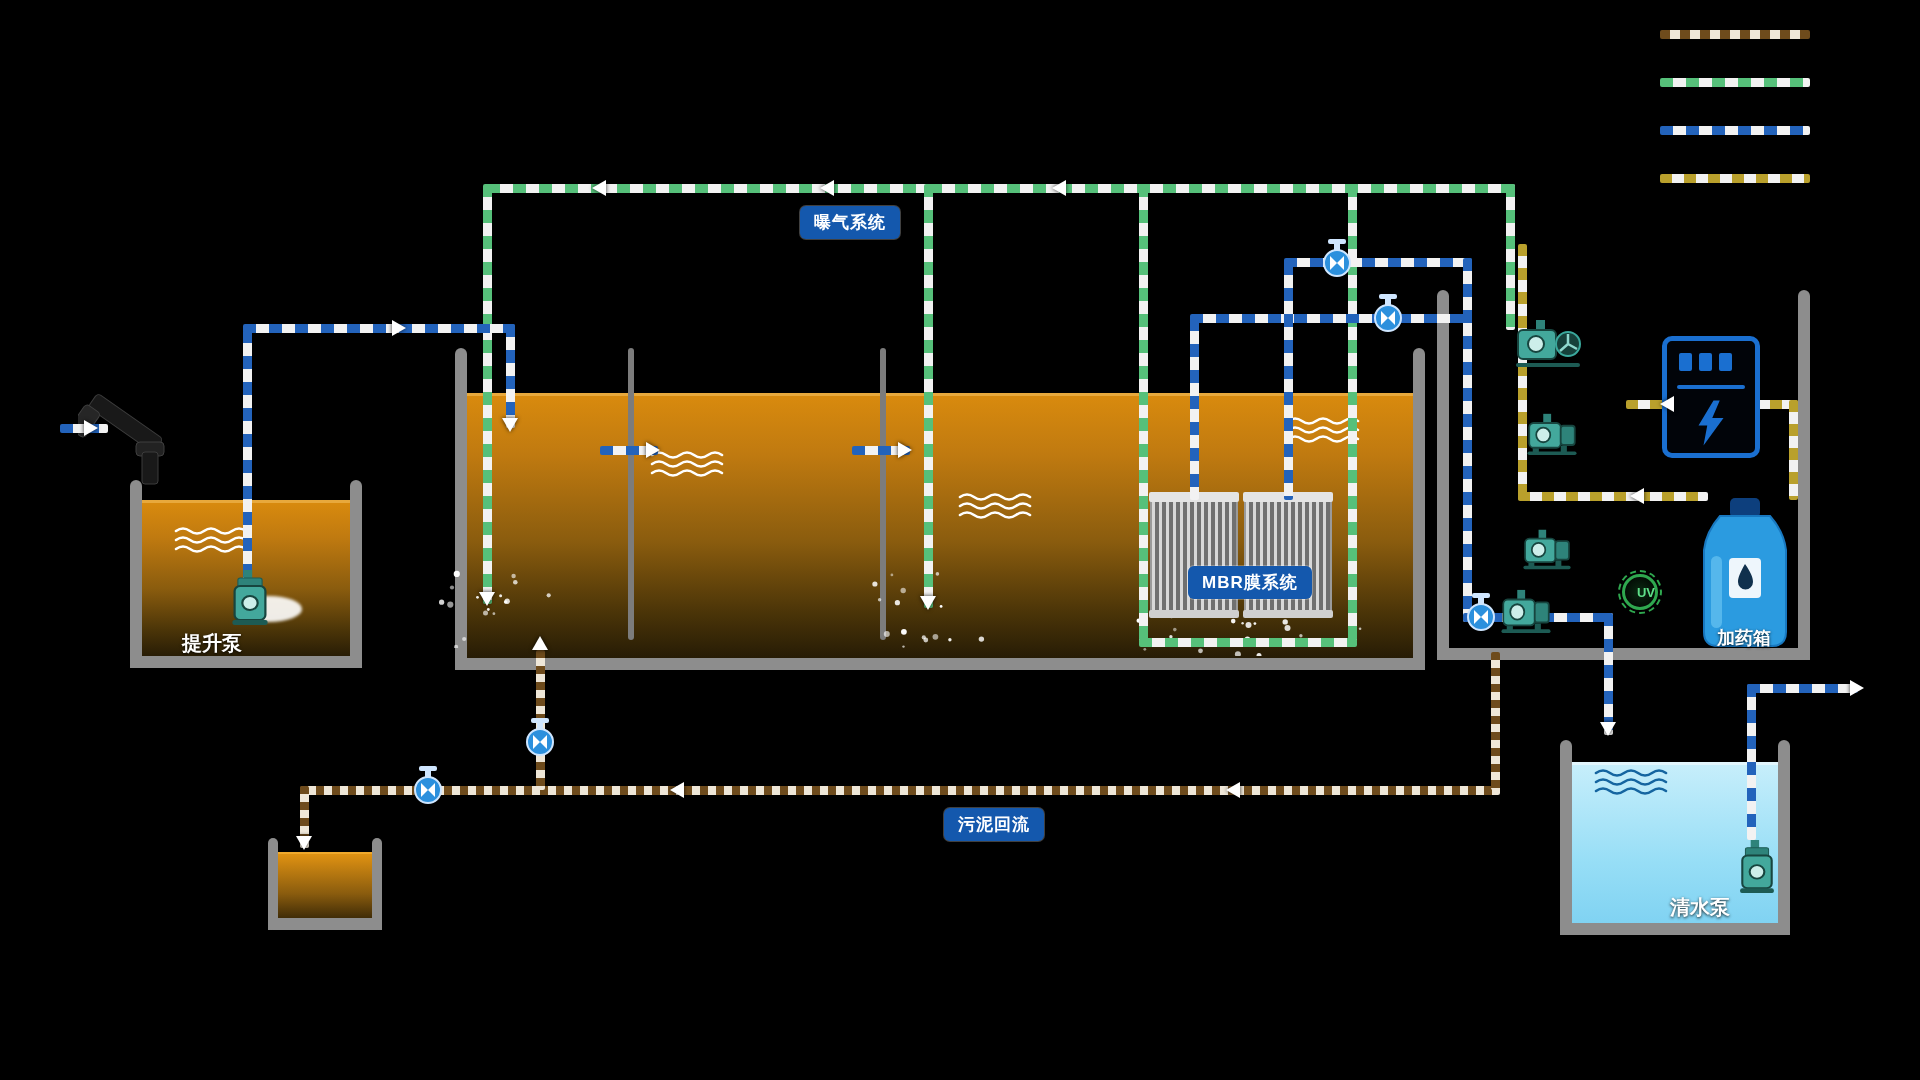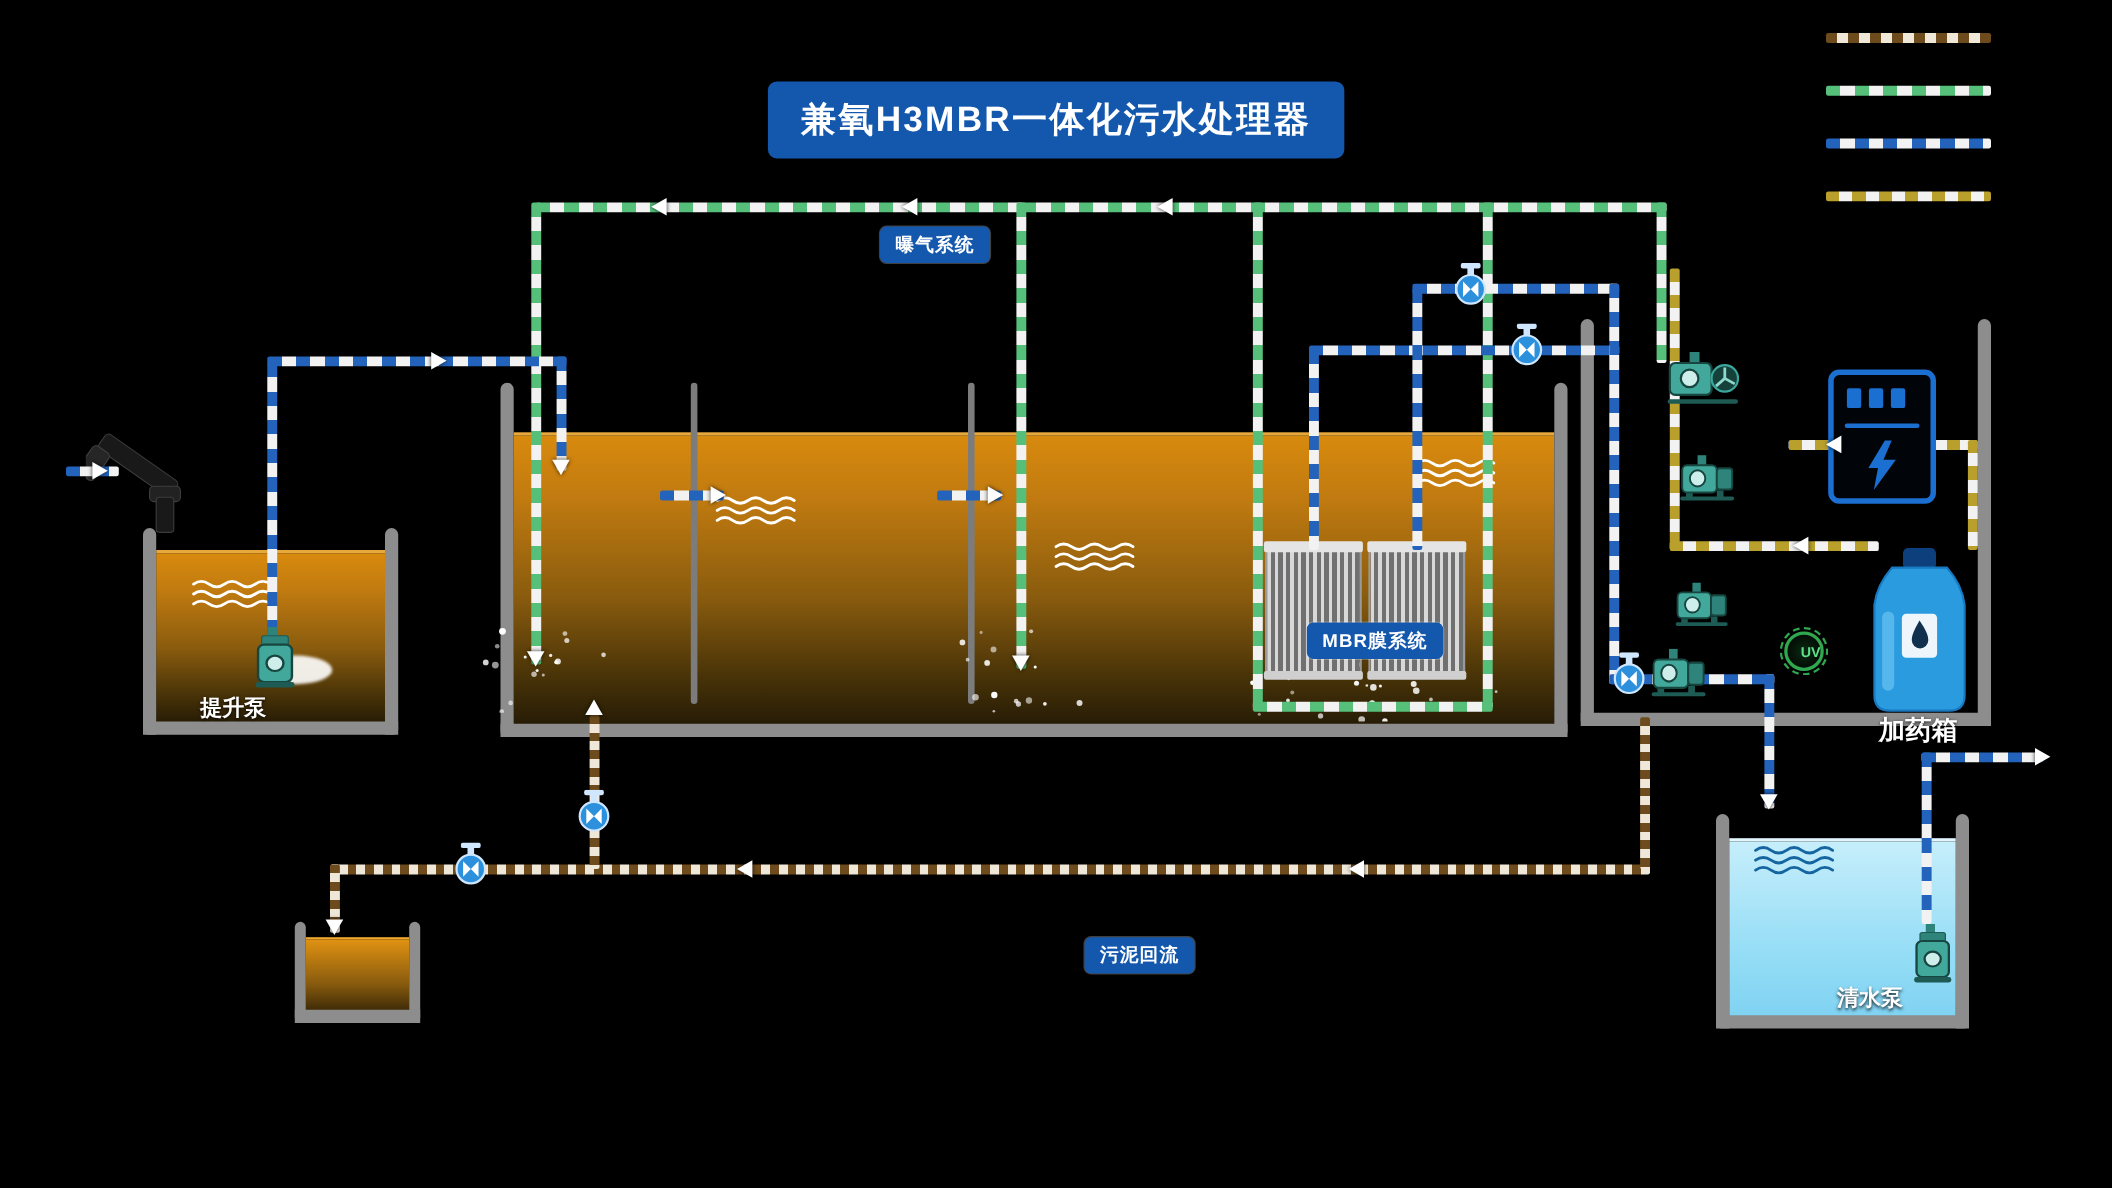--- a/index.html
+++ b/index.html
@@ -62,21 +62,20 @@
   .pump{position:absolute;}
   .valve{position:absolute;width:36px;height:40px;}
   .wave{position:absolute;width:82px;height:30px;}
   .bubbles{position:absolute;}
 </style>
 </head>
 <body>
 
 <div id="stage">
 
-  <div class="title">兼氧H3MBR一体化污水处理器</div>
 
   <div class="legend-line lg-brown" style="left:1660px;top:30px;"></div>
   <div class="legend-line lg-green" style="left:1660px;top:78px;"></div>
   <div class="legend-line lg-blue" style="left:1660px;top:126px;"></div>
   <div class="legend-line lg-yellow" style="left:1660px;top:174px;"></div>
 
   <svg class="abs" style="left:78px;top:392px;" width="110" height="105" viewBox="0 0 110 105">
     <rect x="8" y="22" width="80" height="17" rx="4" fill="#191919" stroke="#3c3c3c" transform="rotate(35 47 30)"></rect>
     <rect x="-2" y="14" width="18" height="30" rx="4" fill="#262626" stroke="#3f3f3f" transform="rotate(35 7 29)"></rect>
     <rect x="58" y="50" width="28" height="14" rx="4" fill="#222" stroke="#3f3f3f"></rect>
@@ -355,19 +354,19 @@
   <div class="arr r" style="left:1850px;top:680px;"></div>
   <div class="arr l" style="left:1630px;top:488px;"></div>
   <div class="arr l" style="left:1660px;top:396px;"></div>
   <div class="arr l" style="left:670px;top:782px;"></div>
   <div class="arr l" style="left:1226px;top:782px;"></div>
   <div class="arr u" style="left:532px;top:636px;"></div>
   <div class="arr d" style="left:296px;top:836px;"></div>
 
   <div class="badge" style="left:800px;top:206px;">曝气系统</div>
   <div class="badge" style="left:1188px;top:566px;">MBR膜系统</div>
-  <div class="badge" style="left:986px;top:808px;margin-top:44px;">污泥回流</div>
+  <div class="badge" style="left:944px;top:808px;">污泥回流</div>
 
   <div class="lbl" style="left:152px;top:630px;width:120px;">提升泵</div>
   <div class="lbl" style="left:1652px;top:894px;width:96px;">清水泵</div>
-  <div class="lbl" style="left:1694px;top:648px;width:100px;font-size:24px;">加药箱</div>
+  <div class="lbl" style="left:1694px;top:626px;width:100px;font-size:18px;">加药箱</div>
 
 </div>
 
 </body></html>

